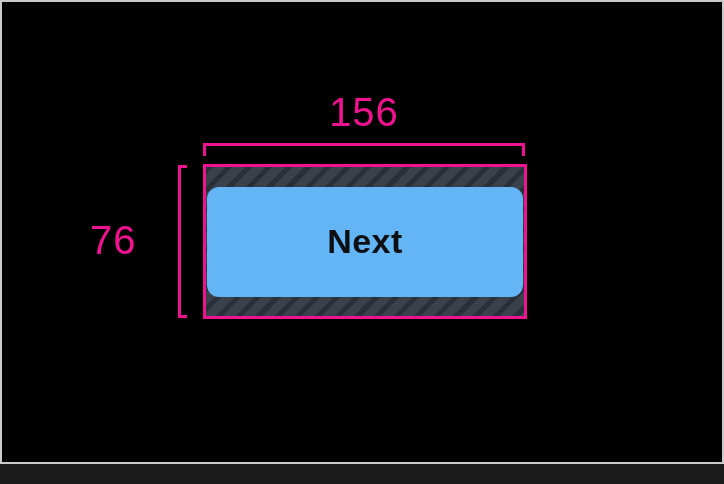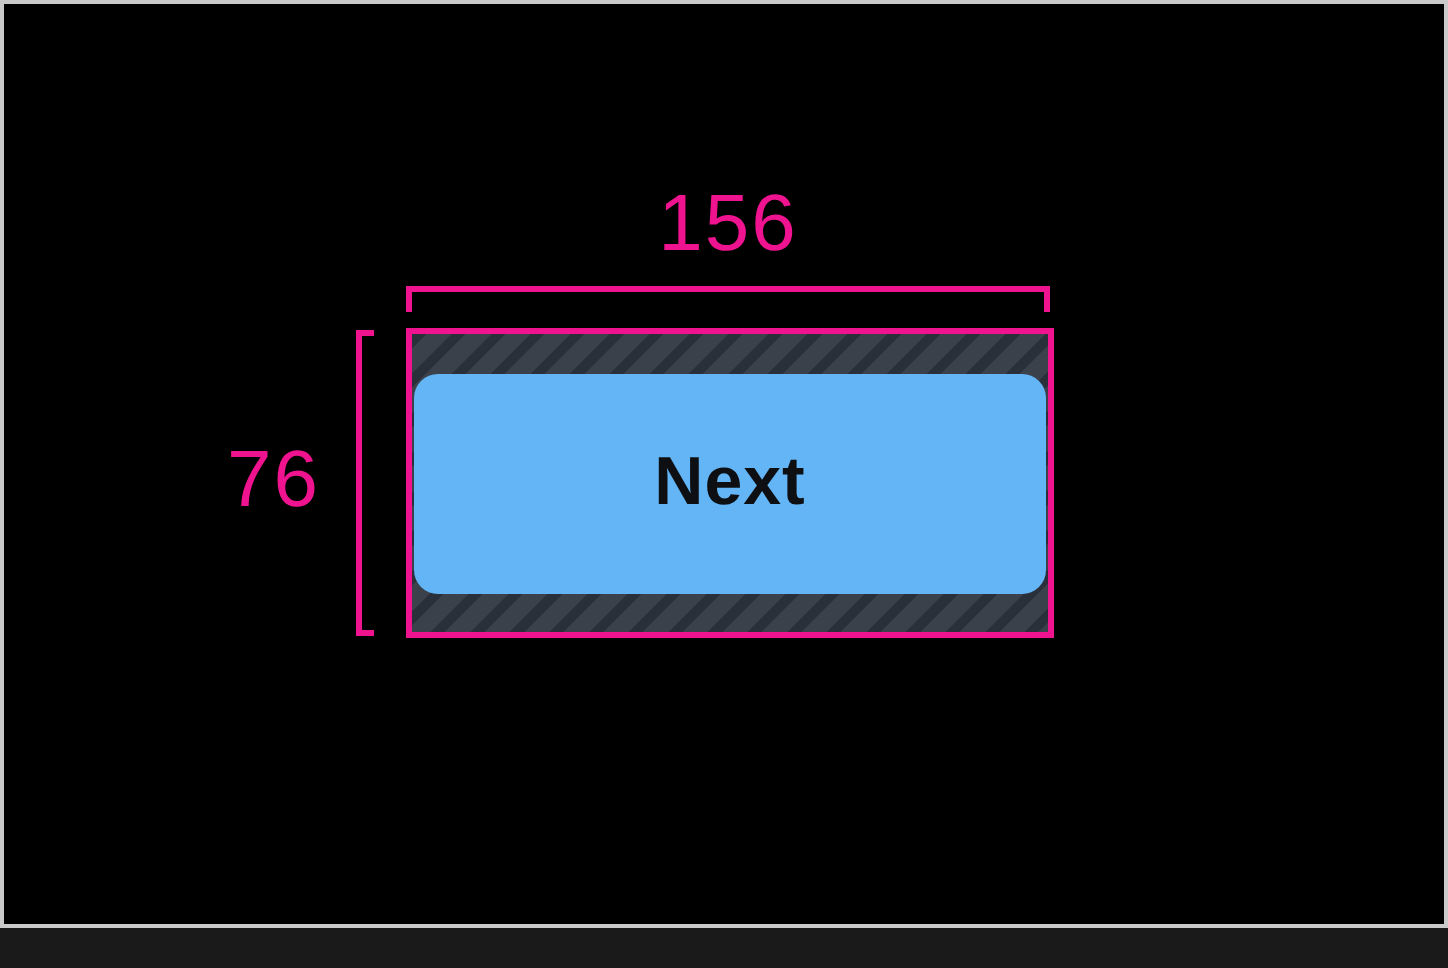--- a/index.html
+++ b/index.html
@@ -30,21 +30,21 @@
   .dim-label.width {
     left: 201px;
     top: 88px;
     width: 322px;
     text-align: center;
   }
   .dim-label.height {
     left: 88px;
     top: 216px;
     width: 70px;
-    text-align: right;
+    text-align: left;
   }
 
   
   .bracket-top {
     position: absolute;
     left: 201px;
     top: 141px;
     width: 322px;
     height: 13px;
     box-sizing: border-box;

